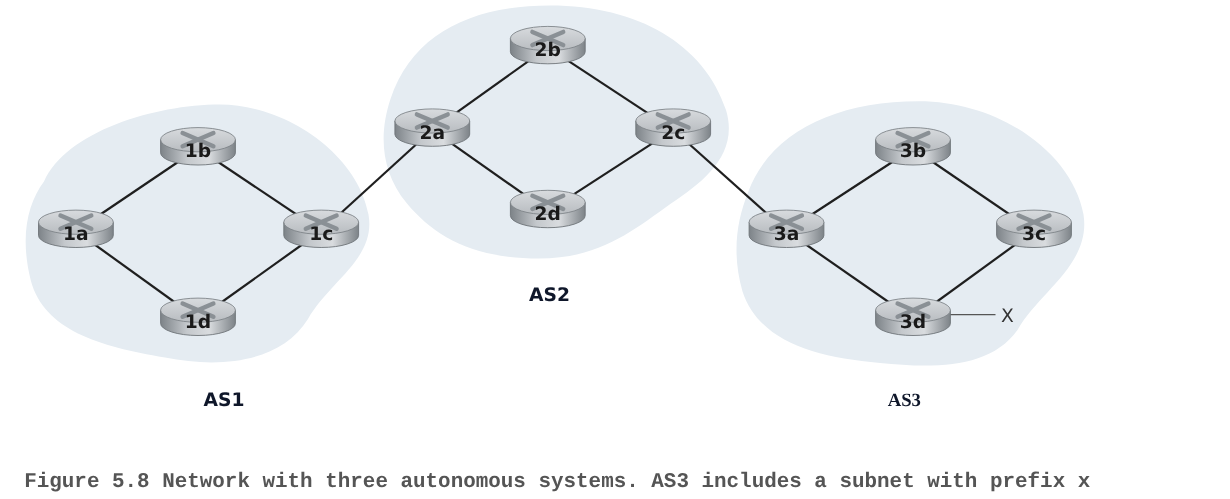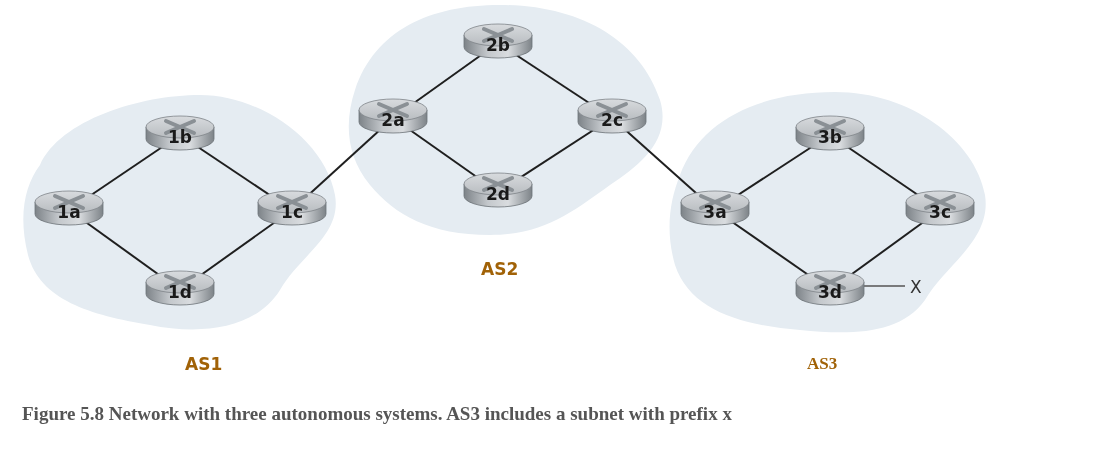--- a/index.html
+++ b/index.html
@@ -1,19 +1,19 @@
 <!DOCTYPE html>
 <html><head>
 <meta charset="utf-8">
 <style>
   html, body { margin: 0; padding: 0; background: #ffffff; }
   body { width: 1118px; height: 454px; position: relative; overflow: hidden; font-family: "DejaVu Sans", sans-serif; }
   #diagram { position: absolute; left: 0; top: 0; width: 1118px; height: 454px; }
-  .as-label { position: absolute; font-family: "DejaVu Sans", sans-serif; font-weight: bold; font-size: 17px; color: #a16207; }
-  .caption { position: absolute; left: 22px; top: 403px; font-family: Liberation Serif, serif; font-weight: bold; font-size: 19px; color: #555; white-space: nowrap; }
+  .as-label { position: absolute; font-family: "DejaVu Sans", sans-serif; font-weight: bold; font-size: 17px; color: #0f172a; }
+  .caption { position: absolute; left: 22px; top: 427px; font-family: Liberation Mono, monospace; font-weight: bold; font-size: 19px; color: #555; white-space: nowrap; }
   .router-label { font-family: "DejaVu Sans", sans-serif; font-weight: bold; font-size: 17px; fill: #1a1a1a; }
   .subnet-label { font-family: "DejaVu Sans", sans-serif; font-size: 17px; fill: #333; }
 </style>
 </head>
 <body>
 
 <svg id="diagram" viewBox="0 0 1118 454" xmlns="http://www.w3.org/2000/svg">
   <defs>
     <linearGradient id="sideGrad" x1="0" x2="1" y1="0" y2="0">
       <stop offset="0" stop-color="#7d8388"></stop>

